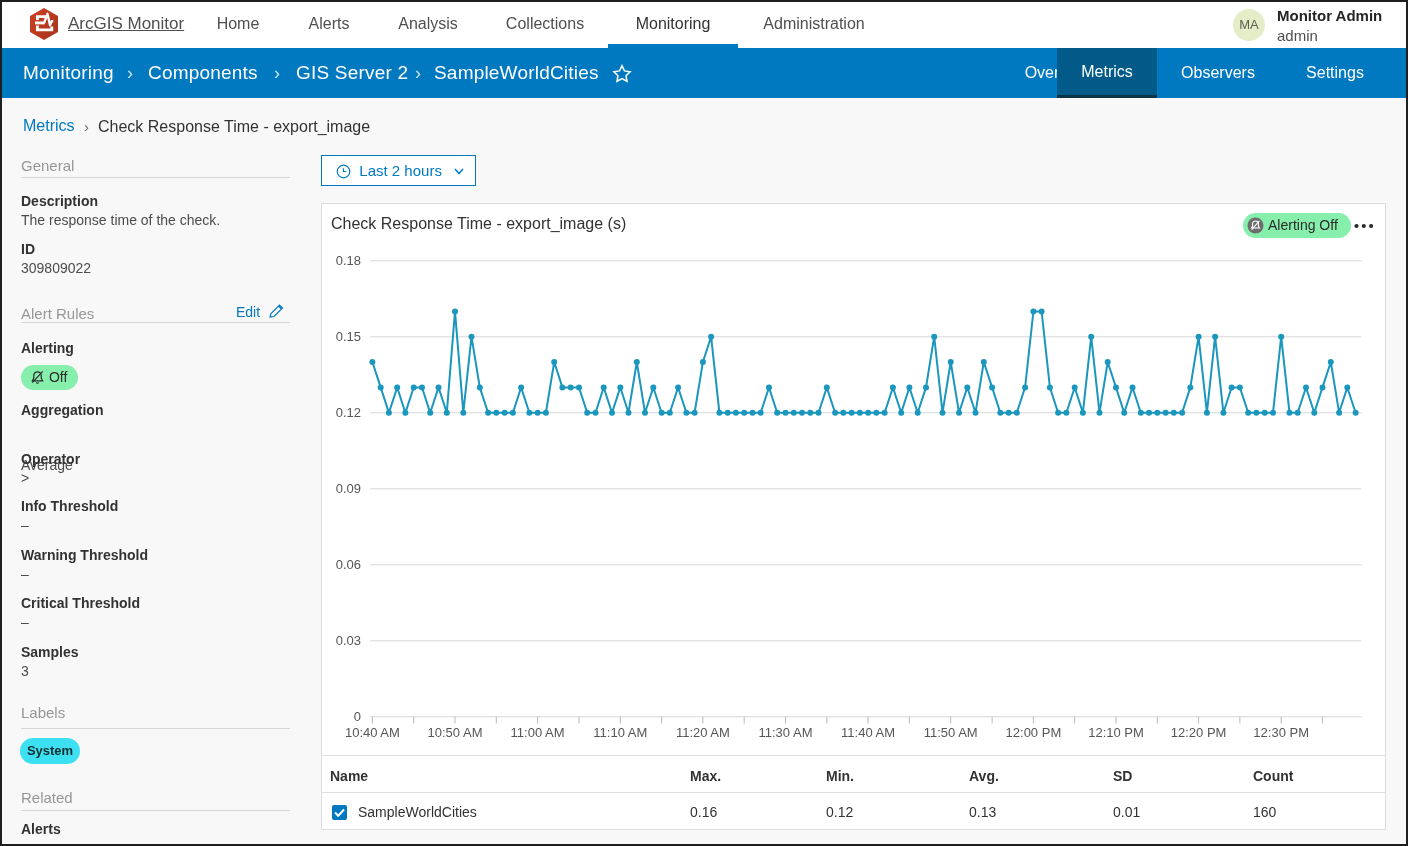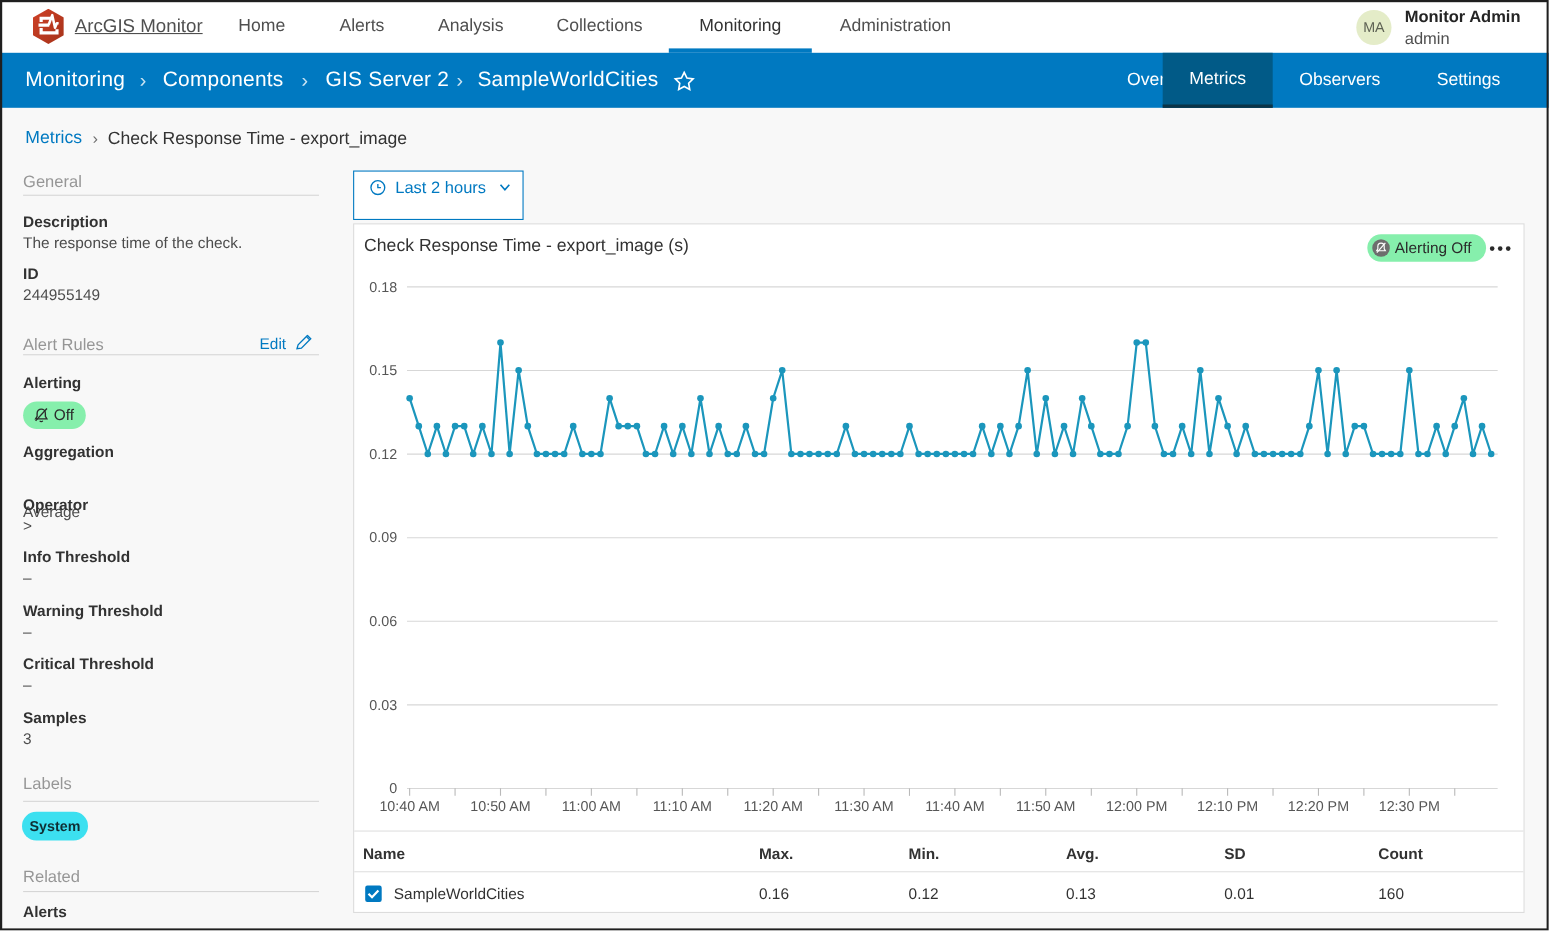--- a/index.html
+++ b/index.html
@@ -26,21 +26,21 @@
 
 .sechead { font-size:15px; color:#969696; }
 .hr { height:1px; background:#d6d6d6; width:269px; left:21px; }
 .lbl { left:21px; font-size:14px; font-weight:bold; color:#323232; }
 .val { left:21px; font-size:14px; color:#4c4c4c; }
 #editlink { left:236px; top:304px; font-size:14px; color:#0079c1; }
 .chip { border-radius:13px; background:#86efac; color:#2b2b2b; font-size:14px; }
 #offchip { left:21px; top:365px; width:57px; height:25px; line-height:25px; }
 #syschip { left:20px; top:738px; width:60px; height:26px; line-height:26px; background:#3ce0f0; color:#0f2e33; text-align:center; font-size:13px; font-weight:bold; border-radius:13px; }
 
-#timebtn { left:321px; top:155px; width:155px; height:45px; border:1px solid #0079c1; background:#fff; color:#0079c1; font-size:15px; line-height:29px; }
+#timebtn { left:321px; top:155px; width:155px; height:31px; border:1px solid #0079c1; background:#fff; color:#0079c1; font-size:15px; line-height:29px; }
 
 #card { left:321px; top:203px; width:1065px; height:627px; background:#fff; border:1px solid #dcdcdc; }
 #cardtitle { left:331px; top:215px; font-size:16px; color:#323232; }
 #alertchip { left:1243px; top:213px; width:108px; height:25px; }
 #alertchip span { position:absolute; left:25px; top:0; line-height:25px; font-size:14px; color:#2b2b2b; }
 
 
 .tline { height:1px; background:#e0e0e0; left:322px; width:1063px; }
 .th { top:768px; font-size:14px; font-weight:bold; color:#323232; }
 .td { top:804px; font-size:14px; color:#323232; }
@@ -94,21 +94,21 @@
 
 <div id="bc2" class="abs" style="left:23px;"><a>Metrics</a></div>
 <div class="abs" style="left:84px; top:118px; font-size:15px; color:#6e6e6e;">›</div>
 <div id="bc2b" class="abs" style="left:98px; top:118px; font-size:16px; color:#323232;">Check Response Time - export_image</div>
 
 <div class="sechead abs" style="left:21px; top:157px;">General</div>
 <div class="hr abs" style="top:177px;"></div>
 <div class="lbl abs" style="top:193px;">Description</div>
 <div class="val abs" style="top:212px;">The response time of the check.</div>
 <div class="lbl abs" style="top:241px;">ID</div>
-<div class="val abs" style="top:260px;">244955149</div>
+<div class="val abs" style="top:260px;">309809022</div>
 <div class="sechead abs" style="left:21px; top:305px;">Alert Rules</div>
 <div id="editlink" class="abs">Edit &nbsp;<svg width="17" height="15" viewBox="0 0 17 15" style="vertical-align:-2px;">
       <path d="M2,13 L3,9.5 L11.5,1 L14.5,4 L6,12.5 z M11,2.5 l2.5,2.5" fill="none" stroke="#0079c1" stroke-width="1.2"></path>
     </svg></div>
 <div class="hr abs" style="top:322px;"></div>
 <div class="lbl abs" style="top:340px;">Alerting</div>
 <div id="offchip" class="chip abs"><svg width="15" height="15" viewBox="0 0 16 16" style="vertical-align:-3px; margin-left:9px;">
       <path d="M8,2 a4,4 0 0 1 4,4 v3 l1.5,2.5 h-11 L4,9 V6 a4,4 0 0 1 4,-4 z" fill="none" stroke="#2b2b2b" stroke-width="1.3"></path>
       <path d="M6.6,13.3 a1.6,1.6 0 0 0 2.8,0" fill="none" stroke="#2b2b2b" stroke-width="1.3"></path>
       <path d="M2.5,13.5 L13.5,1.5" stroke="#2b2b2b" stroke-width="1.3"></path>

